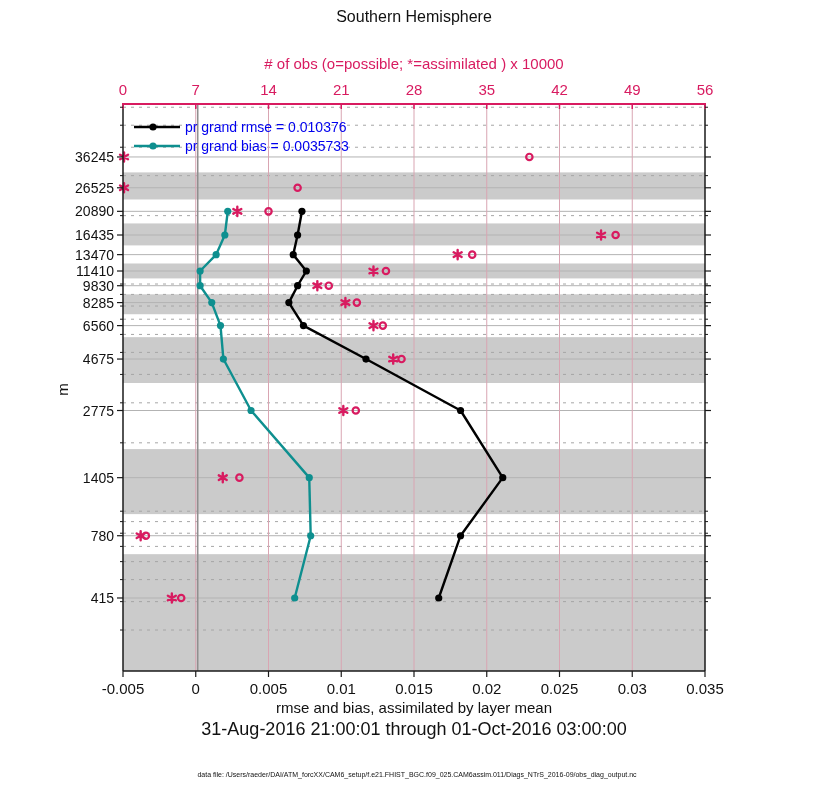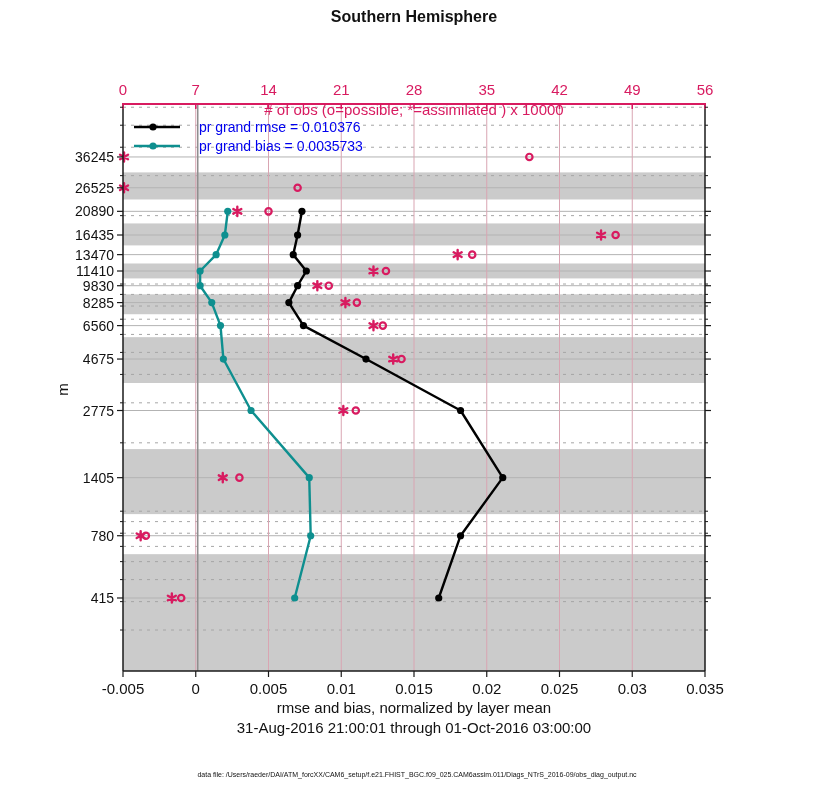--- a/index.html
+++ b/index.html
@@ -1,33 +1,33 @@
 <!DOCTYPE html>
 <html><head>
 <meta charset="utf-8">
 <style>
   html,body{margin:0;padding:0;background:#ffffff;}
   .canvas{position:relative;width:830px;height:800px;background:#ffffff;overflow:hidden;
           font-family:"Liberation Sans",sans-serif;}
   #chart{position:absolute;left:0;top:0;}
   .title1,.title2{position:absolute;left:414px;transform:translateX(-50%);
-          font-weight:bold;font-size:16px;color:#111;white-space:nowrap;}
+          font-weight:normal;font-size:16px;color:#111;white-space:nowrap;}
   .title1{top:8px;}
   .title2{top:30px;}
   .toplabel{position:absolute;left:414px;top:55px;transform:translateX(-50%);
-          font-size:15px;color:#d81b60;white-space:nowrap;margin-top:46px;}
+          font-size:15px;color:#d81b60;white-space:nowrap;}
   .ylab{position:absolute;left:56px;top:381px;font-size:15px;color:#111;
           transform:rotate(-90deg);}
   .legend{position:absolute;left:134px;top:117px;}
   .legend-row{display:flex;align-items:center;height:19px;}
-  .legend-label{font-size:14px;color:#0000ee;margin-left:19px;white-space:nowrap;}
+  .legend-label{font-size:14px;color:#0000ee;margin-left:5px;white-space:nowrap;}
   .xlabel{position:absolute;left:414px;top:699px;transform:translateX(-50%);
           font-size:15px;color:#111;white-space:nowrap;}
   .daterange{position:absolute;left:414px;top:719px;transform:translateX(-50%);
-          font-size:15px;color:#111;white-space:nowrap;}
+          font-size:18px;color:#111;white-space:nowrap;}
   .datafile{position:absolute;left:417px;top:771px;transform:translateX(-50%);
           font-size:7px;color:#111;white-space:nowrap;}
 </style>
 </head>
 <body>
 
 <div class="canvas">
 
   <svg id="chart" width="830" height="800">
       <g>
@@ -297,16 +297,16 @@
       </div>
       <div class="legend-row">
         <svg width="46" height="12">
           <line x1="0" y1="6" x2="46" y2="6" stroke="#0e8f8f" stroke-width="2.4"></line>
           <circle cx="19" cy="6" r="3.6" fill="#0e8f8f"></circle>
         </svg>
         <span class="legend-label">pr grand bias = 0.0035733</span>
       </div>
     </div>
 
-  <div class="xlabel">rmse and bias, normalized by layer mean</div>
+  <div class="xlabel">rmse and bias, assimilated by layer mean</div>
   <div class="daterange">31-Aug-2016 21:00:01 through 01-Oct-2016 03:00:00</div>
   <div class="datafile">data file: /Users/raeder/DAI/ATM_forcXX/CAM6_setup/f.e21.FHIST_BGC.f09_025.CAM6assim.011/Diags_NTrS_2016-09/obs_diag_output.nc</div>
 </div>
 
 </body></html>

